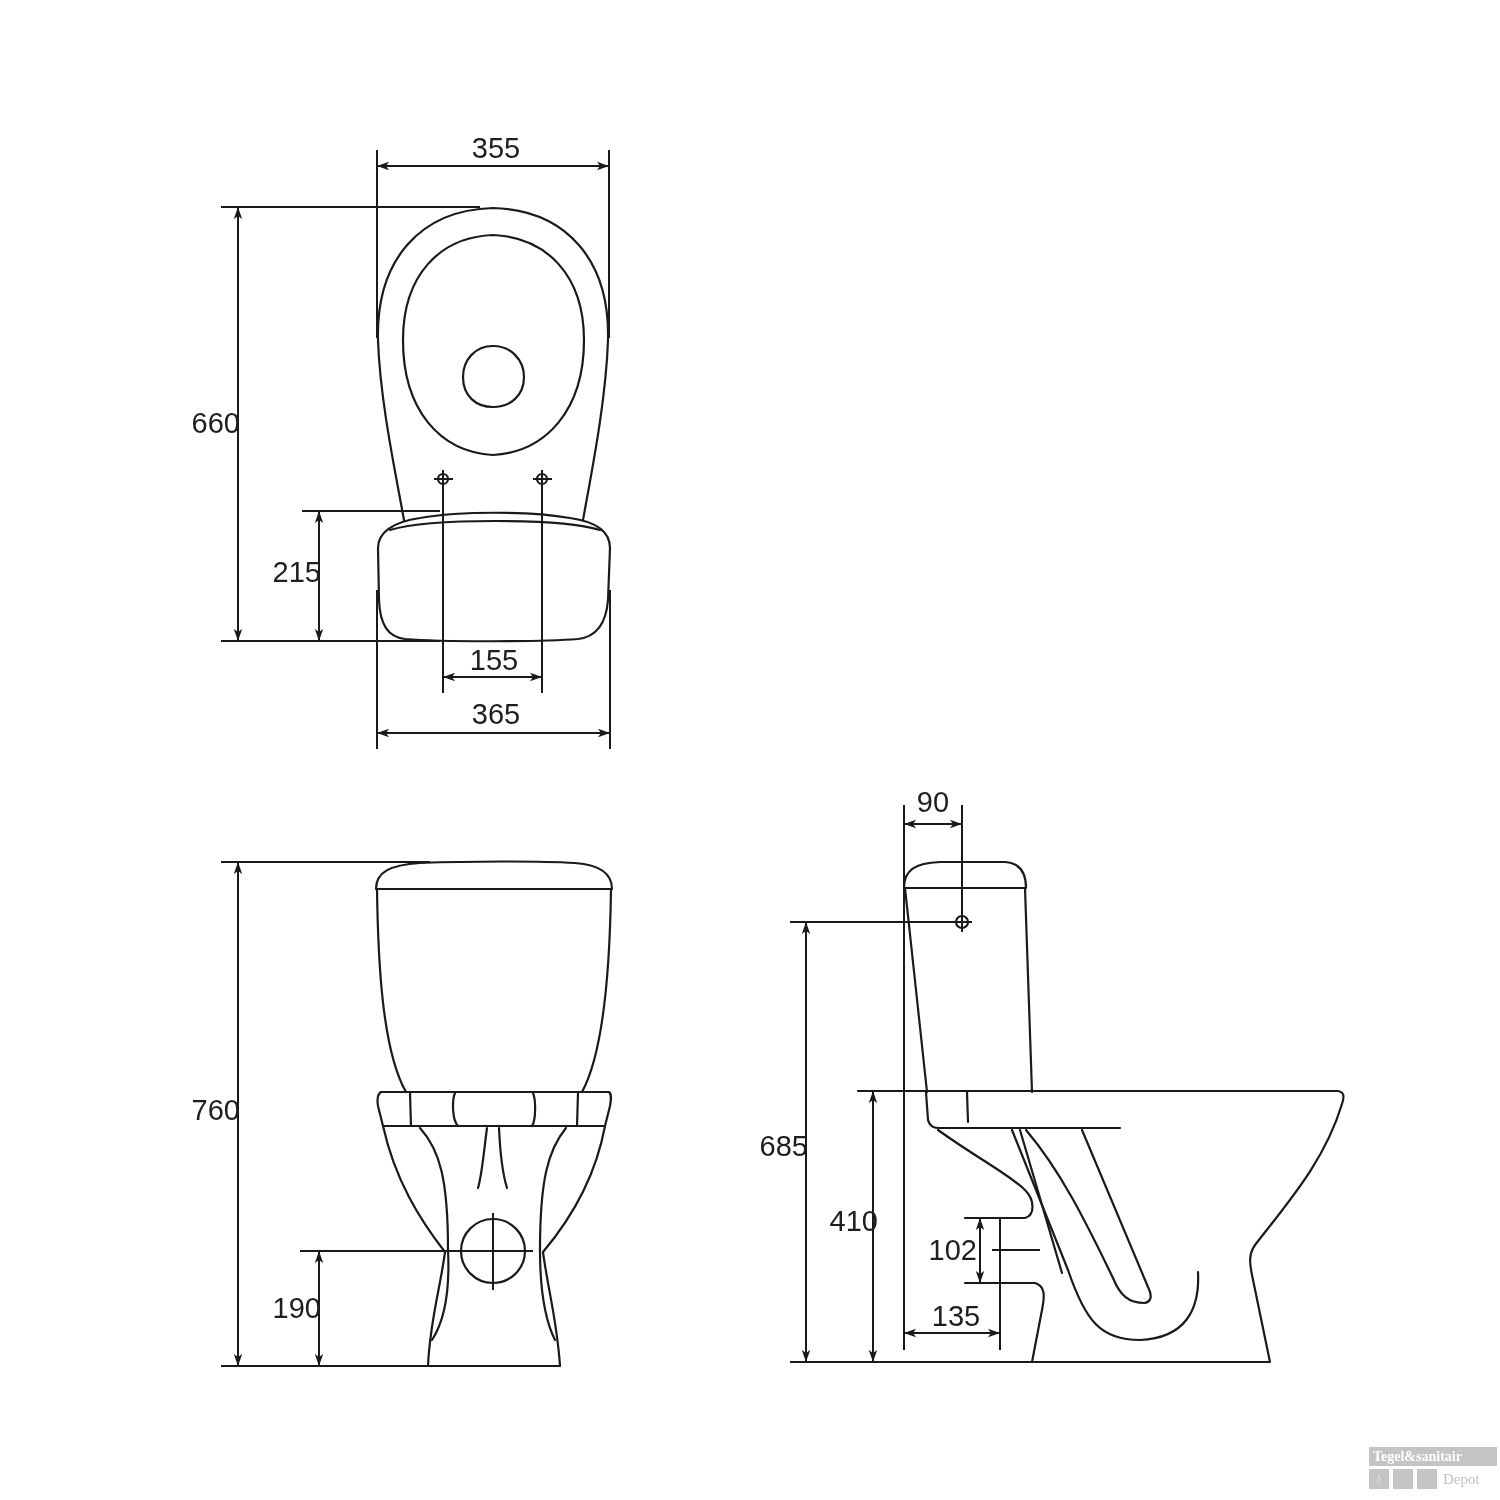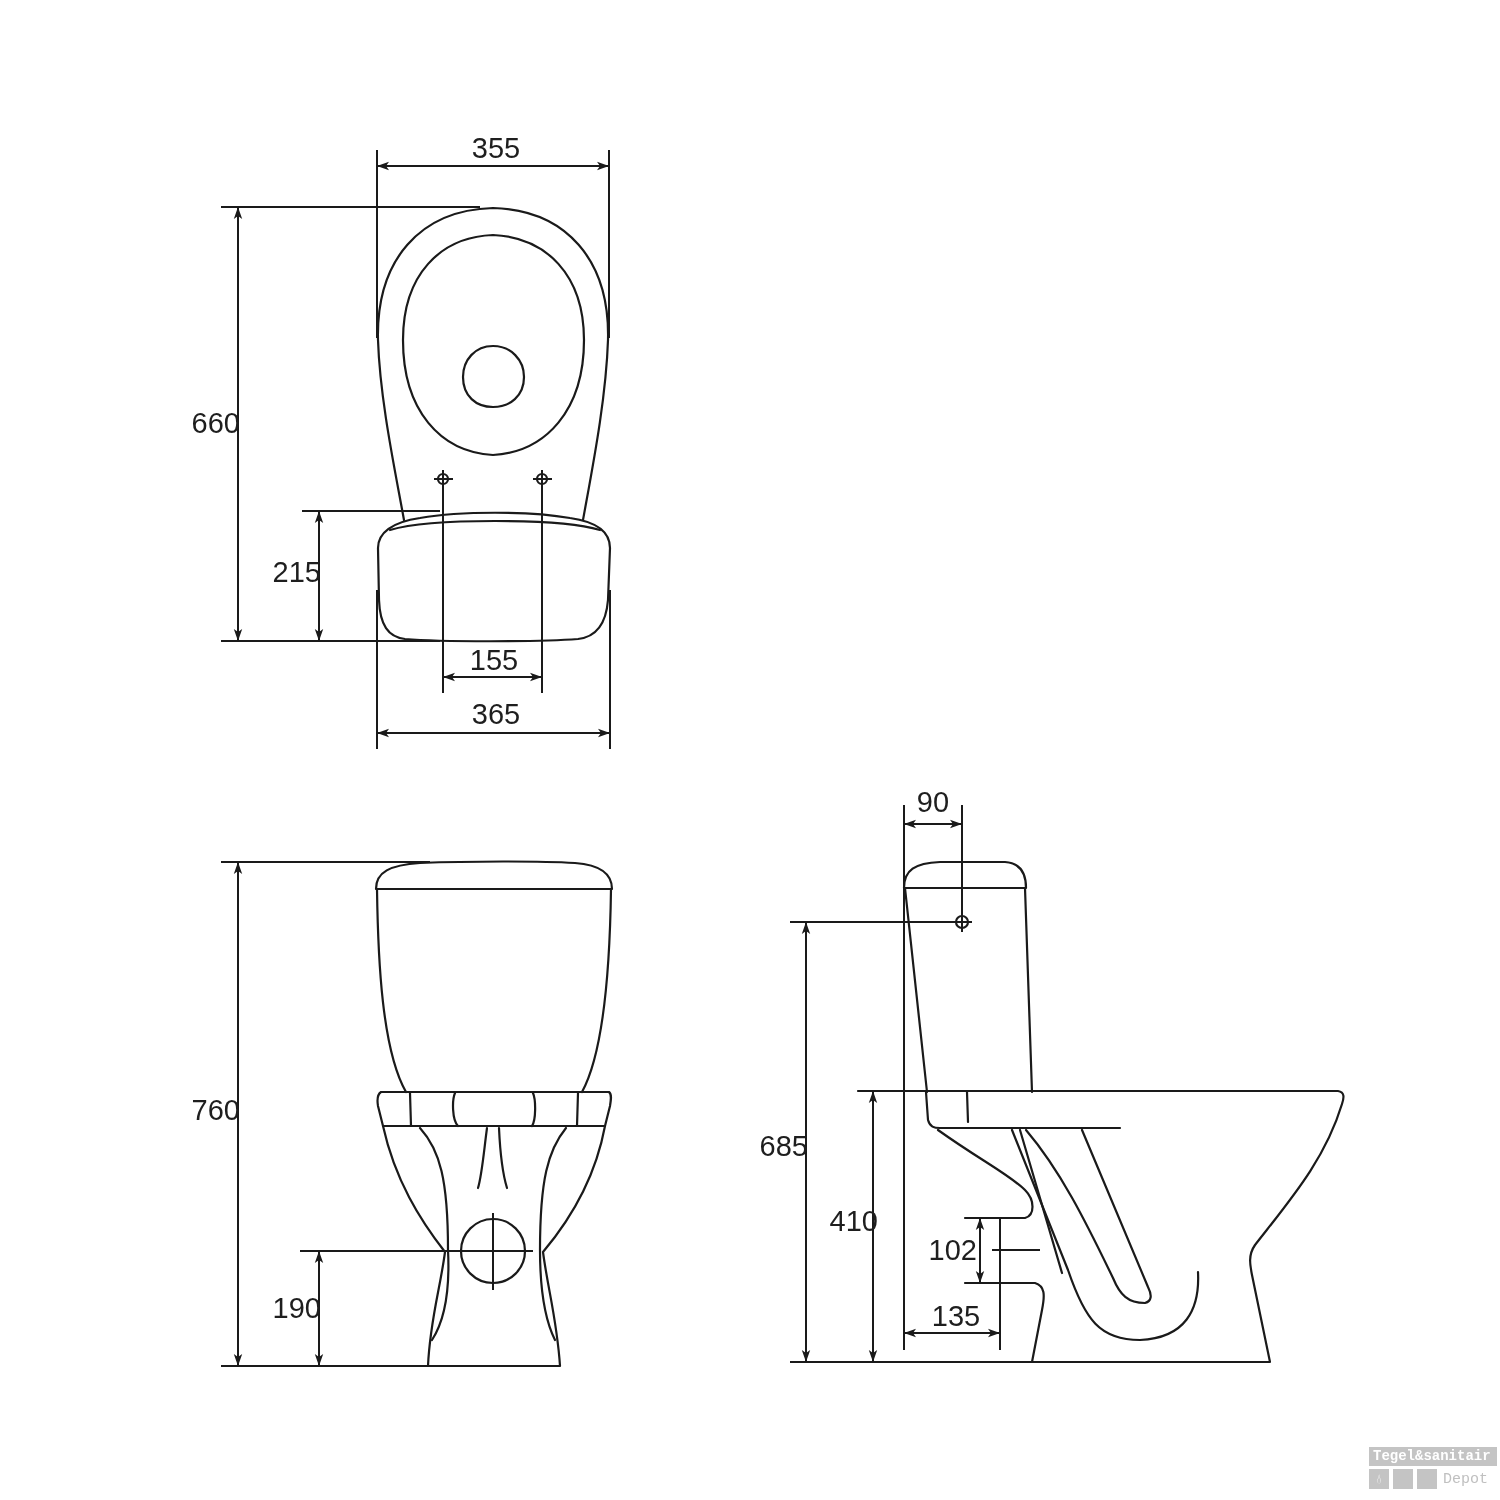--- a/index.html
+++ b/index.html
@@ -3,24 +3,24 @@
 <meta charset="utf-8">
 <style>
   html, body { margin: 0; padding: 0; background: #ffffff; }
   body { width: 1500px; height: 1500px; position: relative; overflow: hidden; font-family: "Liberation Sans", sans-serif; }
   svg { position: absolute; left: 0; top: 0; }
   .ln { stroke: #1a1a1a; stroke-width: 2.2; fill: none; stroke-linecap: round; stroke-linejoin: round; }
   .dim { stroke: #1a1a1a; stroke-width: 2; fill: none; }
   .ah { fill: #1a1a1a; stroke: none; }
   .lbl { font-family: "Liberation Sans", sans-serif; font-size: 29px; fill: #1e1e1e; }
   .wm { position: absolute; left: 1369px; top: 1447px; width: 128px; height: 50px; }
-  .wm-top { background: #c4c4c4; color: #ffffff; font-family: Liberation Mono, monospace; font-weight: bold; font-size: 14px; line-height: 19px; height: 19px; padding: 0 4px; white-space: nowrap; }
+  .wm-top { background: #c4c4c4; color: #ffffff; font-family: Liberation Serif, serif; font-weight: bold; font-size: 14px; line-height: 19px; height: 19px; padding: 0 4px; white-space: nowrap; }
   .wm-row { display: flex; gap: 4px; margin-top: 3px; align-items: center; }
   .wm-sq { width: 20px; height: 20px; background: #c4c4c4; color: #fff; font-size: 13px; text-align: center; line-height: 20px; }
-  .wm-depot { color: #c0c0c0; font-family: Liberation Mono, monospace; font-size: 15px; margin-left: 2px; }
+  .wm-depot { color: #c0c0c0; font-family: Liberation Serif, serif; font-size: 15px; margin-left: 2px; }
 </style>
 </head>
 <body>
 
 <svg width="1500" height="1500" viewBox="0 0 1500 1500">
   <defs>
     <marker id="arr" viewBox="0 0 10 10" refX="10" refY="5" markerWidth="12" markerHeight="12" orient="auto-start-reverse" markerUnits="userSpaceOnUse">
       <path d="M0,1.5 L10,5 L0,8.5 L2.5,5 Z" class="ah"></path>
     </marker>
   </defs>

